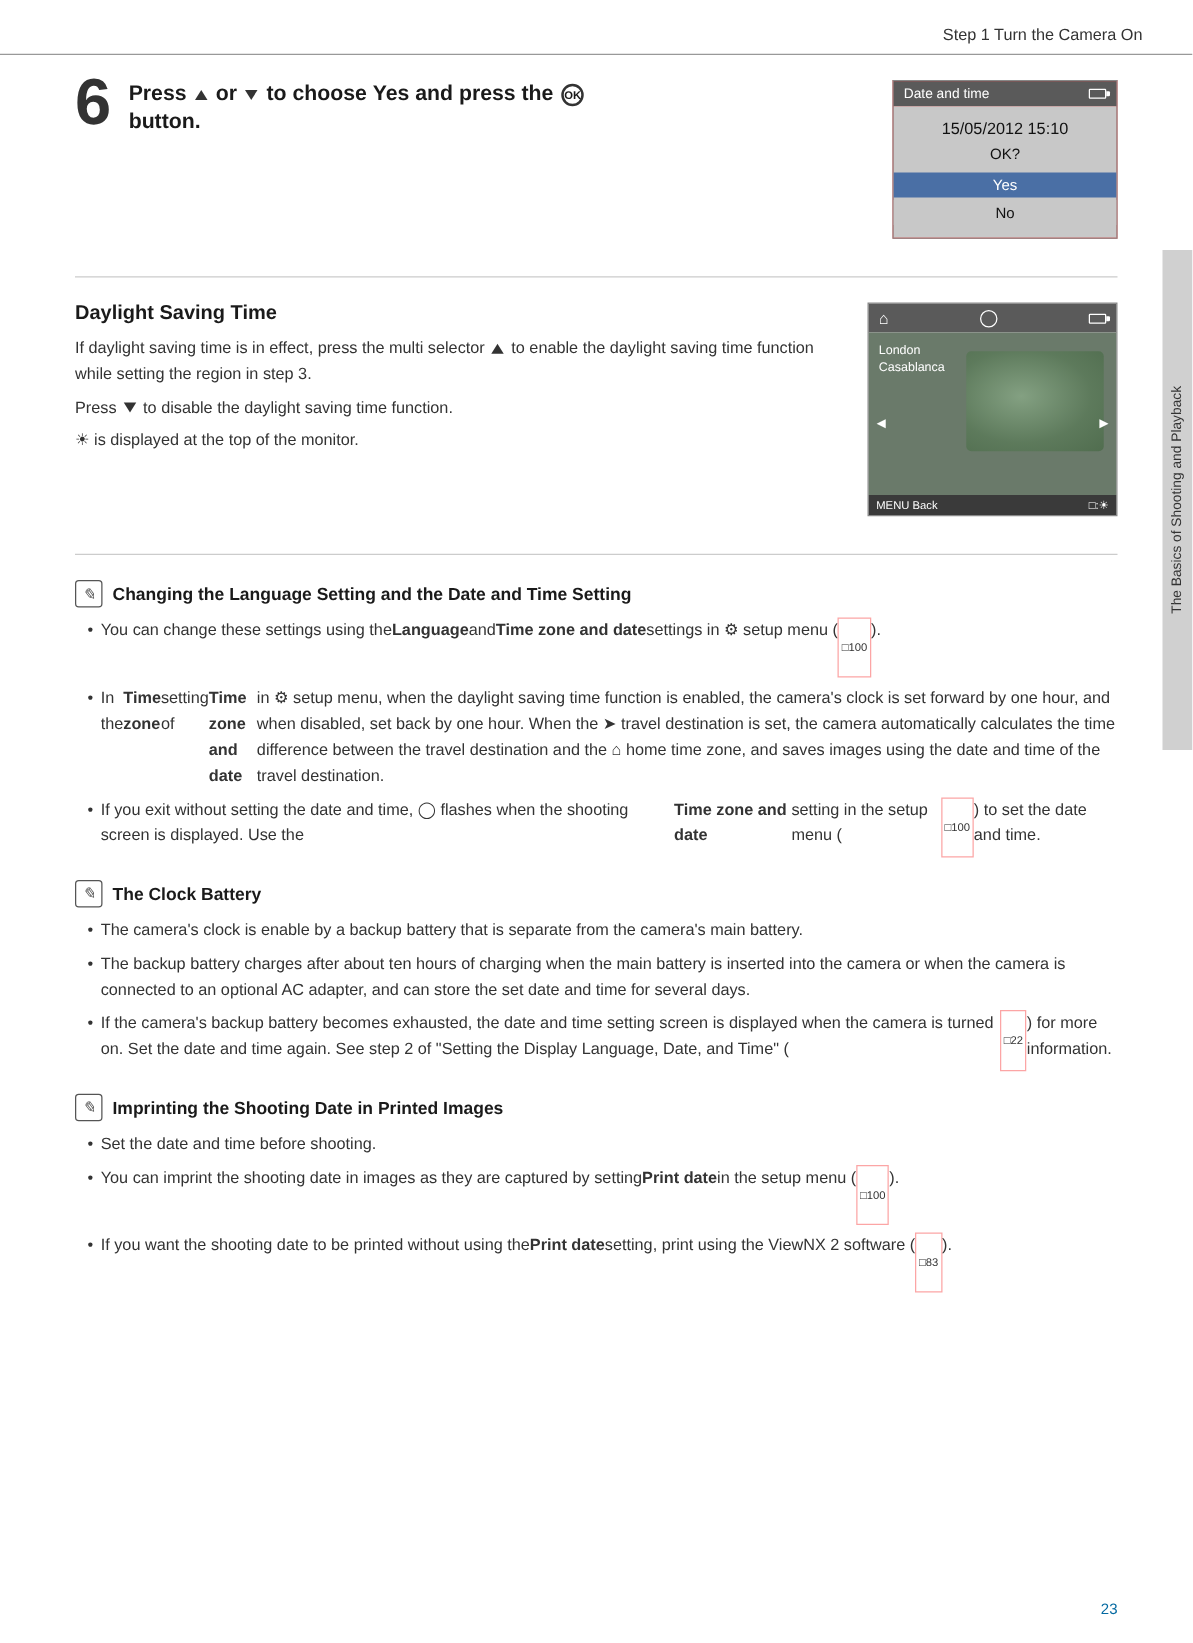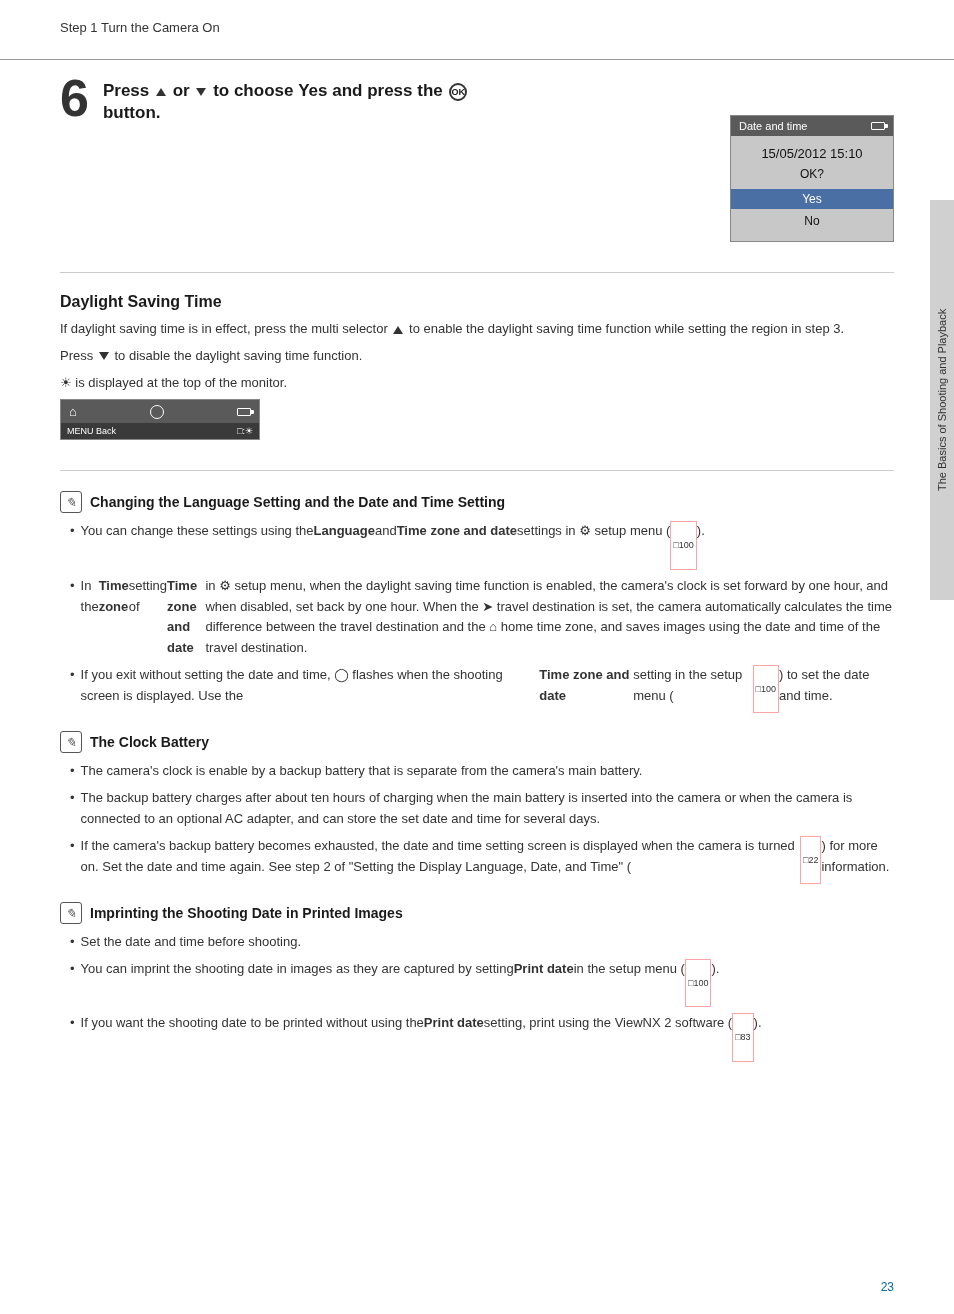--- a/index.html
+++ b/index.html
@@ -17,21 +17,22 @@
     .page-container {
       width: 954px;
       min-height: 1314px;
       padding: 20px 0 30px 0;
       position: relative;
     }
 
     
     .header {
       display: flex;
-      padding: 0 40px 24px 60px;
+      justify-content: flex-end;
+      padding: 0 40px 8px 60px;
       border-bottom: 1px solid #999;
       margin-bottom: 20px;
     }
 
     .header-title {
       font-size: 13px;
       color: #333;
     }
 
     
@@ -103,24 +104,23 @@
     .step-bullet::before {
       content: "•";
       margin-right: 6px;
       flex-shrink: 0;
     }
 
     
     .camera-screen {
       border: 1px solid #888;
       background: #ef4444;
-      width: 164px;
+      width: 180px;
       margin-left: 20px;
       flex-shrink: 0;
-      margin-top: 35px;
     }
 
     .camera-screen-header {
       background: #5a5a5a;
       color: #fff;
       font-size: 11px;
       padding: 4px 8px;
       display: flex;
       justify-content: space-between;
       align-items: center;
@@ -161,21 +161,20 @@
       padding: 3px 0;
       width: 100%;
       text-align: center;
     }
 
     
     .daylight-section {
       display: flex;
       align-items: flex-start;
       margin-bottom: 30px;
-      flex-direction: column;
     }
 
     .daylight-text {
       flex: 1;
       padding-right: 20px;
     }
 
     .section-title {
       font-size: 16px;
       font-weight: bold;
@@ -444,20 +443,31 @@
             ☀ is displayed at the top of the monitor.
           </p>
         </div>
 
         <div class="map-screen">
           <div class="map-screen-header">
             <span style="color:#fff;font-size:13px;">⌂</span>
             <span class="map-icon-sun"></span>
             <span class="battery-icon"></span>
           </div>
+          <div class="map-screen-body">
+            <div class="map-world-bg"></div>
+            <div class="map-cities">
+              <div>London</div>
+              <div>Casablanca</div>
+            </div>
+            <div class="map-arrows">
+              <span>◄</span>
+              <span>►</span>
+            </div>
+          </div>
           <div class="map-screen-footer">
             <span>MENU Back</span>
             <span>□:☀</span>
           </div>
         </div>
       </div>
 
       <hr class="section-divider">
 
       <div class="note-section">

